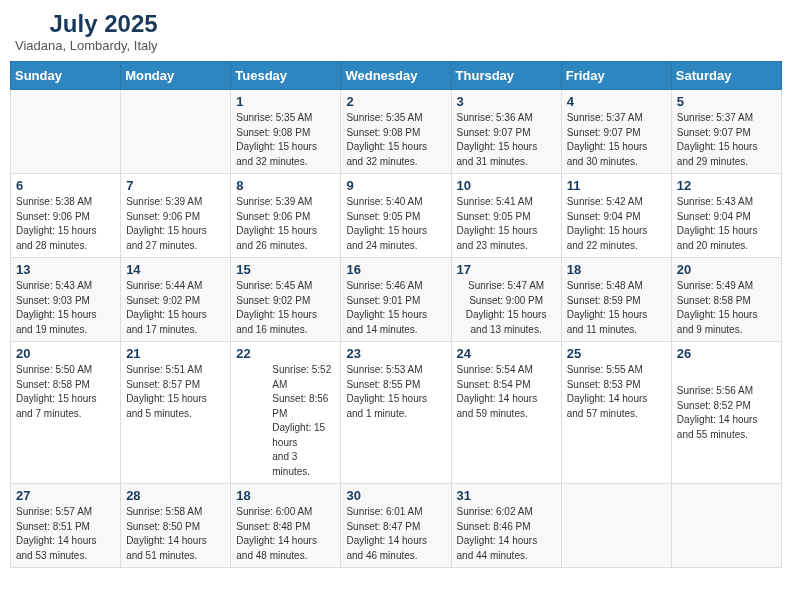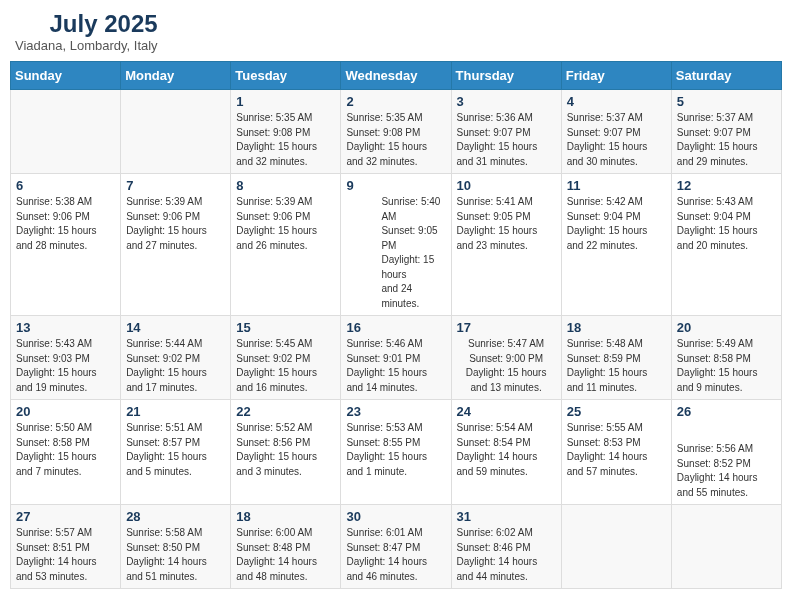--- a/index.html
+++ b/index.html
@@ -168,21 +168,21 @@
         </td>
         <td>
           <span class="day-number">8</span>
           <div class="day-info" style="white-space: pre-line;">Sunrise: 5:39 AM
 Sunset: 9:06 PM
 Daylight: 15 hours
 and 26 minutes.</div>
         </td>
         <td>
           <span class="day-number">9</span>
-          <div class="day-info" style="white-space: pre-line; margin-left: 35px;">Sunrise: 5:40 AM
+          <div class="day-info" style="white-space: pre-line;">Sunrise: 5:40 AM
 Sunset: 9:05 PM
 Daylight: 15 hours
 and 24 minutes.</div>
         </td>
         <td>
           <span class="day-number">10</span>
           <div class="day-info" style="white-space: pre-line;">Sunrise: 5:41 AM
 Sunset: 9:05 PM
 Daylight: 15 hours
 and 23 minutes.</div>
@@ -263,21 +263,21 @@
         </td>
         <td>
           <span class="day-number">21</span>
           <div class="day-info" style="white-space: pre-line;">Sunrise: 5:51 AM
 Sunset: 8:57 PM
 Daylight: 15 hours
 and 5 minutes.</div>
         </td>
         <td>
           <span class="day-number">22</span>
-          <div class="day-info" style="white-space: pre-line;">Sunrise: 5:52 AM
+          <div class="day-info" style="white-space: pre-line; margin-left: 36px;">Sunrise: 5:52 AM
 Sunset: 8:56 PM
 Daylight: 15 hours
 and 3 minutes.</div>
         </td>
         <td>
           <span class="day-number">23</span>
           <div class="day-info" style="white-space: pre-line;">Sunrise: 5:53 AM
 Sunset: 8:55 PM
 Daylight: 15 hours
 and 1 minute.</div>

